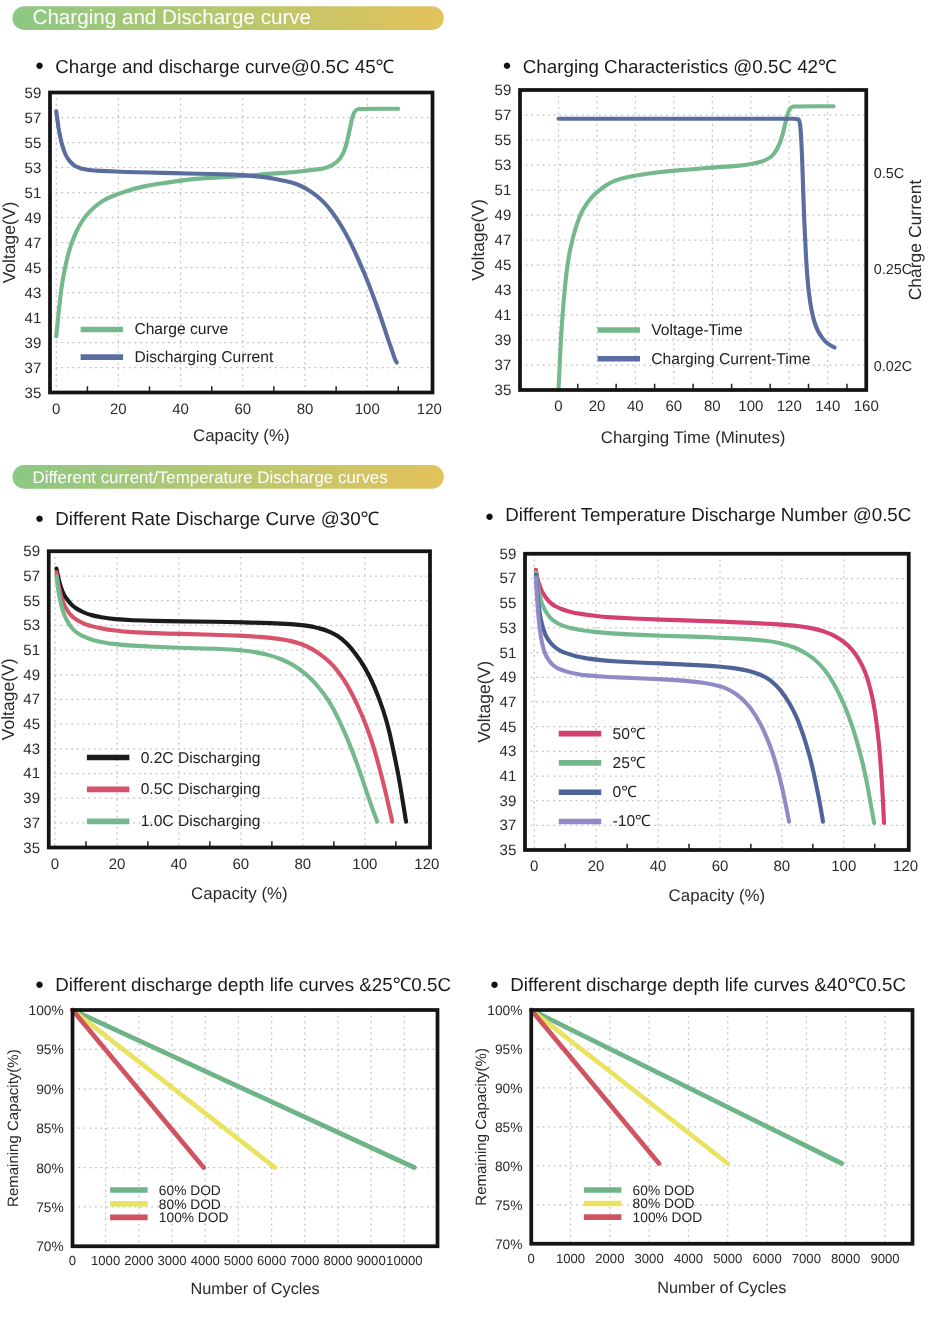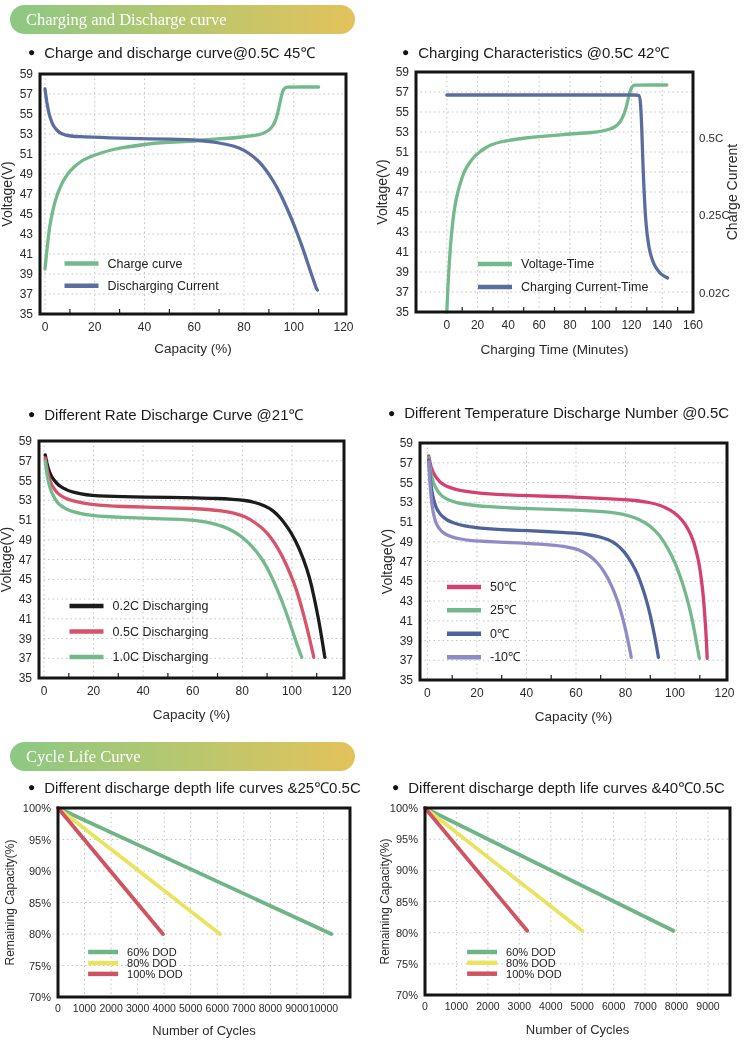--- a/index.html
+++ b/index.html
@@ -1,21 +1,21 @@
 <!DOCTYPE html>
 <html><head>
 <meta charset="utf-8">
 <style>
   html,body{margin:0;padding:0;background:#fff;}
   .page{position:relative;width:750px;height:1059px;background:#ffffff;
         font-family:"Liberation Sans",sans-serif;overflow:hidden;}
-  .banner{position:absolute;height:29px;border-radius:15px;color:#fff;
+  .banner{position:absolute;height:19px;border-radius:15px;color:#fff;
           display:flex;align-items:center;padding:0 16px;box-sizing:border-box;
           background:linear-gradient(90deg,#8cc884 0%,#b9c76e 52%,#e3c25b 100%);
-          white-space:nowrap;font-family:Liberation Serif, serif;}
+          white-space:nowrap;}
   .banner-1{left:10px;top:5px;width:345px;font-size:16.5px;}
   .banner-2{left:10px;top:372px;width:345px;font-size:13.5px;}
   .banner-3{left:10px;top:742px;width:345px;font-size:16.5px;}
   .ctitle{position:absolute;font-size:15px;color:#1b1b1b;display:flex;
           align-items:center;gap:9px;white-space:nowrap;}
   .bullet{font-size:12px;line-height:1;color:#111;}
   .title-1{left:28px;top:42px;}
   .title-2{left:402px;top:42px;}
   .title-3{left:28px;top:404px;}
   .title-4{left:388px;top:404px;}
@@ -193,23 +193,26 @@
       </g>
       <text x="362" y="132" font-size="14" fill="#2a2a2a" text-anchor="middle" transform="rotate(-90 362 132)">Charge Current</text>
       <g>
         <line x1="103" y1="204" x2="137" y2="204" stroke="#74b98c" stroke-width="4.5"></line>
         <text x="146" y="208" font-size="12.5" fill="#222">Voltage-Time</text>
         <line x1="103" y1="227" x2="137" y2="227" stroke="#5a6d9f" stroke-width="4.5"></line>
         <text x="146" y="231" font-size="12.5" fill="#222">Charging Current-Time</text>
       </g>
     </svg>
 
+  <div class="banner banner-2">
+    <span>Different current/Temperature Discharge curves</span>
+  </div>
   <div class="ctitle title-3">
     <span class="bullet">●</span>
-    <span>Different Rate Discharge Curve @21℃</span>
+    <span>Different Rate Discharge Curve @30℃</span>
   </div>
   <div class="ctitle title-4">
     <span class="bullet">●</span>
     <span>Different Temperature Discharge Number @0.5C</span>
   </div>
   <svg id="chart2" class="chart chart-3" width="370" height="298" viewBox="0 0 370 298">
       <g stroke="#c3c3c3" stroke-width="1" stroke-dasharray="1.5 3">
         <line x1="44" y1="13" x2="44" y2="250"></line>
         <line x1="93.6" y1="13" x2="93.6" y2="250"></line>
         <line x1="143.1" y1="13" x2="143.1" y2="250"></line>
@@ -353,23 +356,20 @@
         <text x="112" y="162.9" font-size="12.5" fill="#222">50℃</text>
         <line x1="69" y1="182.3" x2="103" y2="182.3" stroke="#74b98c" stroke-width="4.5"></line>
         <text x="112" y="186.3" font-size="12.5" fill="#222">25℃</text>
         <line x1="69" y1="205.8" x2="103" y2="205.8" stroke="#4f639b" stroke-width="4.5"></line>
         <text x="112" y="209.8" font-size="12.5" fill="#222">0℃</text>
         <line x1="69" y1="229.2" x2="103" y2="229.2" stroke="#908bc6" stroke-width="4.5"></line>
         <text x="112" y="233.2" font-size="12.5" fill="#222">-10℃</text>
       </g>
     </svg>
 
-  <div class="banner banner-3">
-    <span>Cycle Life Curve</span>
-  </div>
   <div class="ctitle title-5">
     <span class="bullet">●</span>
     <span>Different discharge depth life curves &amp;25℃0.5C</span>
   </div>
   <div class="ctitle title-6">
     <span class="bullet">●</span>
     <span>Different discharge depth life curves &amp;40℃0.5C</span>
   </div>
   <svg id="chart4" class="chart chart-5" width="370" height="266" viewBox="0 0 370 266">
       <g stroke="#c3c3c3" stroke-width="1" stroke-dasharray="1.5 3">

